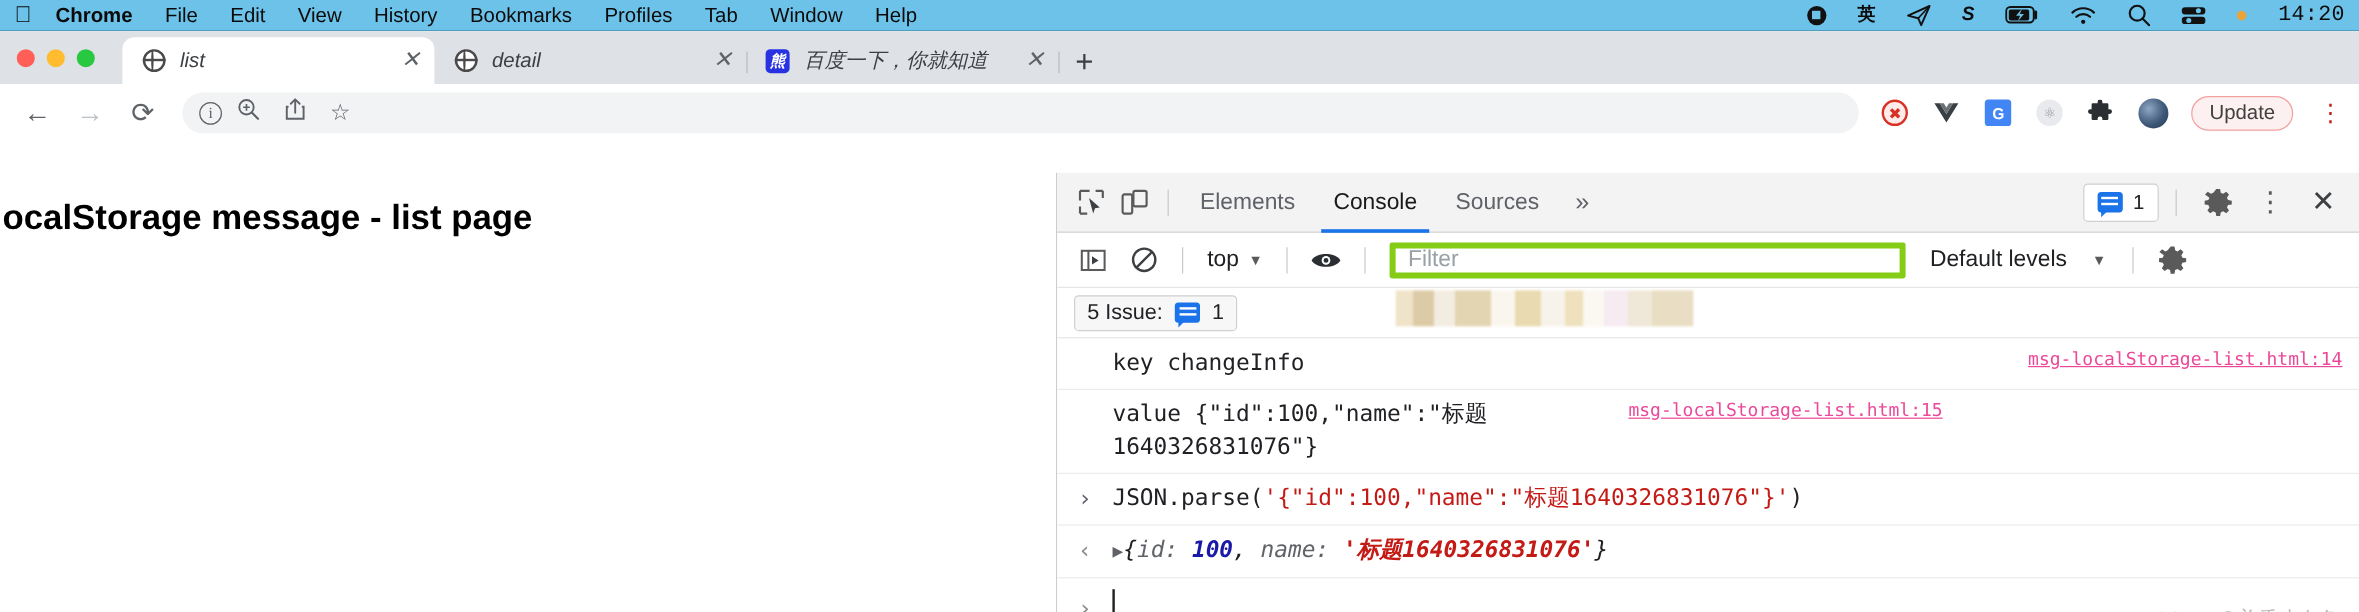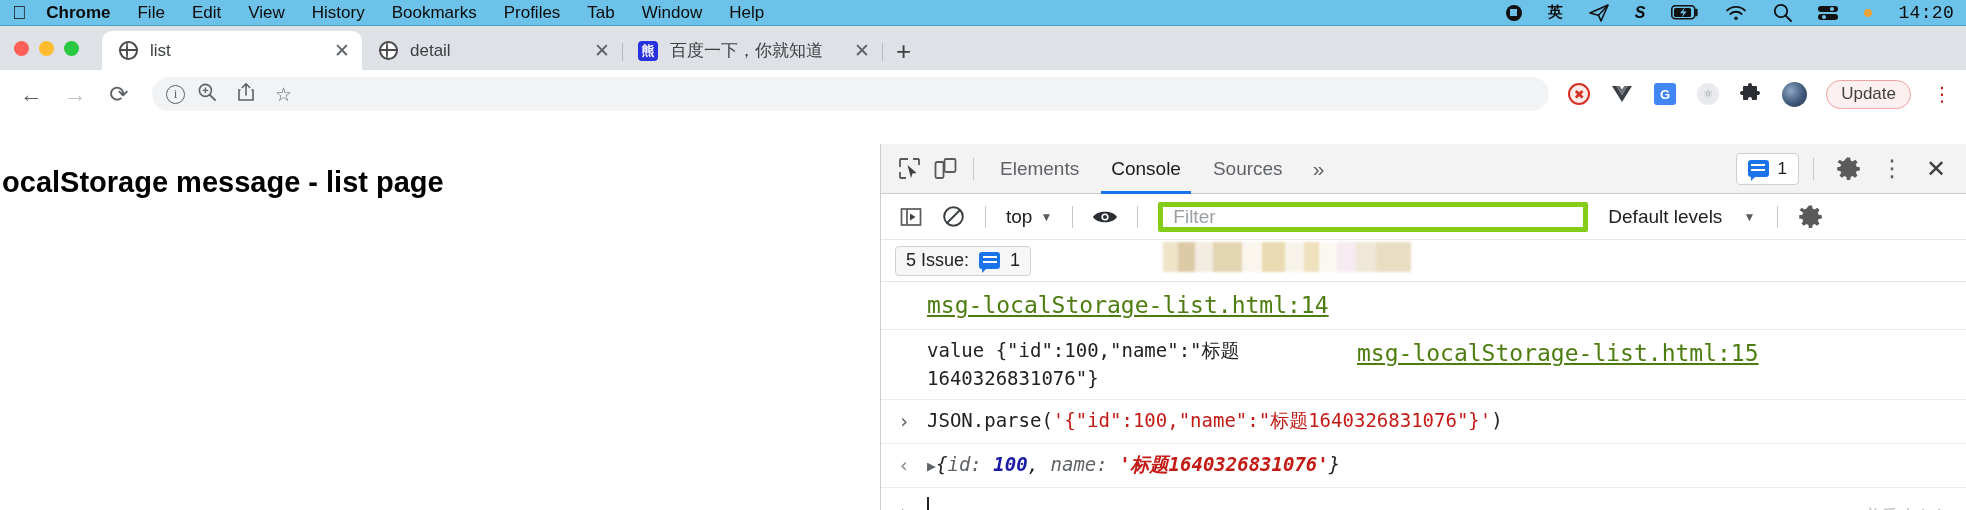--- a/index.html
+++ b/index.html
@@ -44,20 +44,21 @@
   .trafficlights { position:absolute; left:14px; top:15px; display:flex; gap:10px; z-index:5;}
   .tl { width:15px;height:15px;border-radius:50%; }
   .tl.r{background:#ff5f57;} .tl.y{background:#febc2e;} .tl.g{background:#28c840;}
 
   .tabs { display:flex; align-items:flex-end; margin-left:92px; height:44px; }
   .tab {
     display:flex; align-items:center; gap:12px;
     height:39px; width:260px; padding:0 12px 0 16px;
     border-radius:10px 10px 0 0; font-size:17px; color:#3c4043;
     position:relative;
+    font-style:italic;
   }
   .tab.active { background:#fff; }
   .tab .fav { width:20px; height:20px; flex:0 0 20px; display:flex; align-items:center; justify-content:center;}
   .tab .title { flex:1 1 auto; white-space:nowrap; overflow:hidden; text-overflow:ellipsis;}
   .tab .x { font-size:19px; color:#5f6368; line-height:1; }
   .tab .sep { position:absolute; right:-1px; top:12px; width:1px; height:18px; background:#b6b9bd;}
   .globe { width:19px;height:19px;border-radius:50%;border:2px solid #4a4a4a; position:relative; background:#fff;}
   .globe::before{content:"";position:absolute;left:-2px;top:5.5px;width:19px;height:2px;background:#4a4a4a;}
   .globe::after{content:"";position:absolute;left:5.5px;top:-2px;width:2px;height:19px;background:#4a4a4a;border-radius:50%;}
   .baidu { width:20px;height:20px;border-radius:4px;background:#2932e1;color:#fff;font-size:13px;
@@ -144,21 +145,21 @@
        #f5eaf0 70% 78%,#efe7d6 78% 86%,#e8dcc0 86% 100%);
      filter: blur(1px); opacity:.95;}
 
   
   .console-body{ background:#fff; }
   .c-row{ display:flex; align-items:flex-start; padding:7px 14px 7px 0;
           border-bottom:1px solid #ececec; font-family:"DejaVu Sans Mono", monospace;
           font-size:19px; line-height:1.45; color:#202124; }
   .c-gutter{ width:46px; flex:0 0 46px; text-align:center; color:#8a8a8a; font-size:19px; padding-top:1px;}
   .c-text{ flex:1 1 auto; padding-right:16px; white-space:pre-wrap; word-break:break-word; }
-  .c-src{ flex:0 0 auto; color:#4d7c0f; text-decoration:underline; font-size:23px; white-space:nowrap; }
+  .c-src{ flex:0 0 auto; color:#ec4899; text-decoration:underline; font-size:15px; white-space:nowrap; }
   .c-row.input .c-gutter{ color:#5f6368; }
   .str-red{ color:#c41a16; }
   .kw-blue{ color:#1a1aa6; font-style:italic; font-weight:bold;}
   .obj-ital{ font-style:italic; color:#5f6368; }
   .obj-dark{ font-style:italic; color:#202124; }
   .tri{ color:#5f6368; font-size:15px; }
   .prompt-row{ display:flex; align-items:center; padding:9px 14px 9px 0; }
   .caret-cursor{ width:2px; height:24px; background:#202124; display:inline-block; }
   .watermark{ position:absolute; right:16px; bottom:8px; color:#b9b9b9; font-size:17px; }
 </style>
@@ -413,20 +414,21 @@
             </span>
           <span>1</span>
         </span>
         <span class="blur-strip"></span>
       </div>
 
       <div class="console-body">
 
         <div class="c-row">
           <span class="c-gutter"></span>
+          <span class="c-text">key changeInfo</span>
           <span class="c-src">msg-localStorage-list.html:14</span>
         </div>
 
         <div class="c-row">
           <span class="c-gutter"></span>
           <span class="c-text" style="max-width:430px;">value {"id":100,"name":"标题1640326831076"}</span>
           <span class="c-src">msg-localStorage-list.html:15</span>
         </div>
 
         <div class="c-row input">

